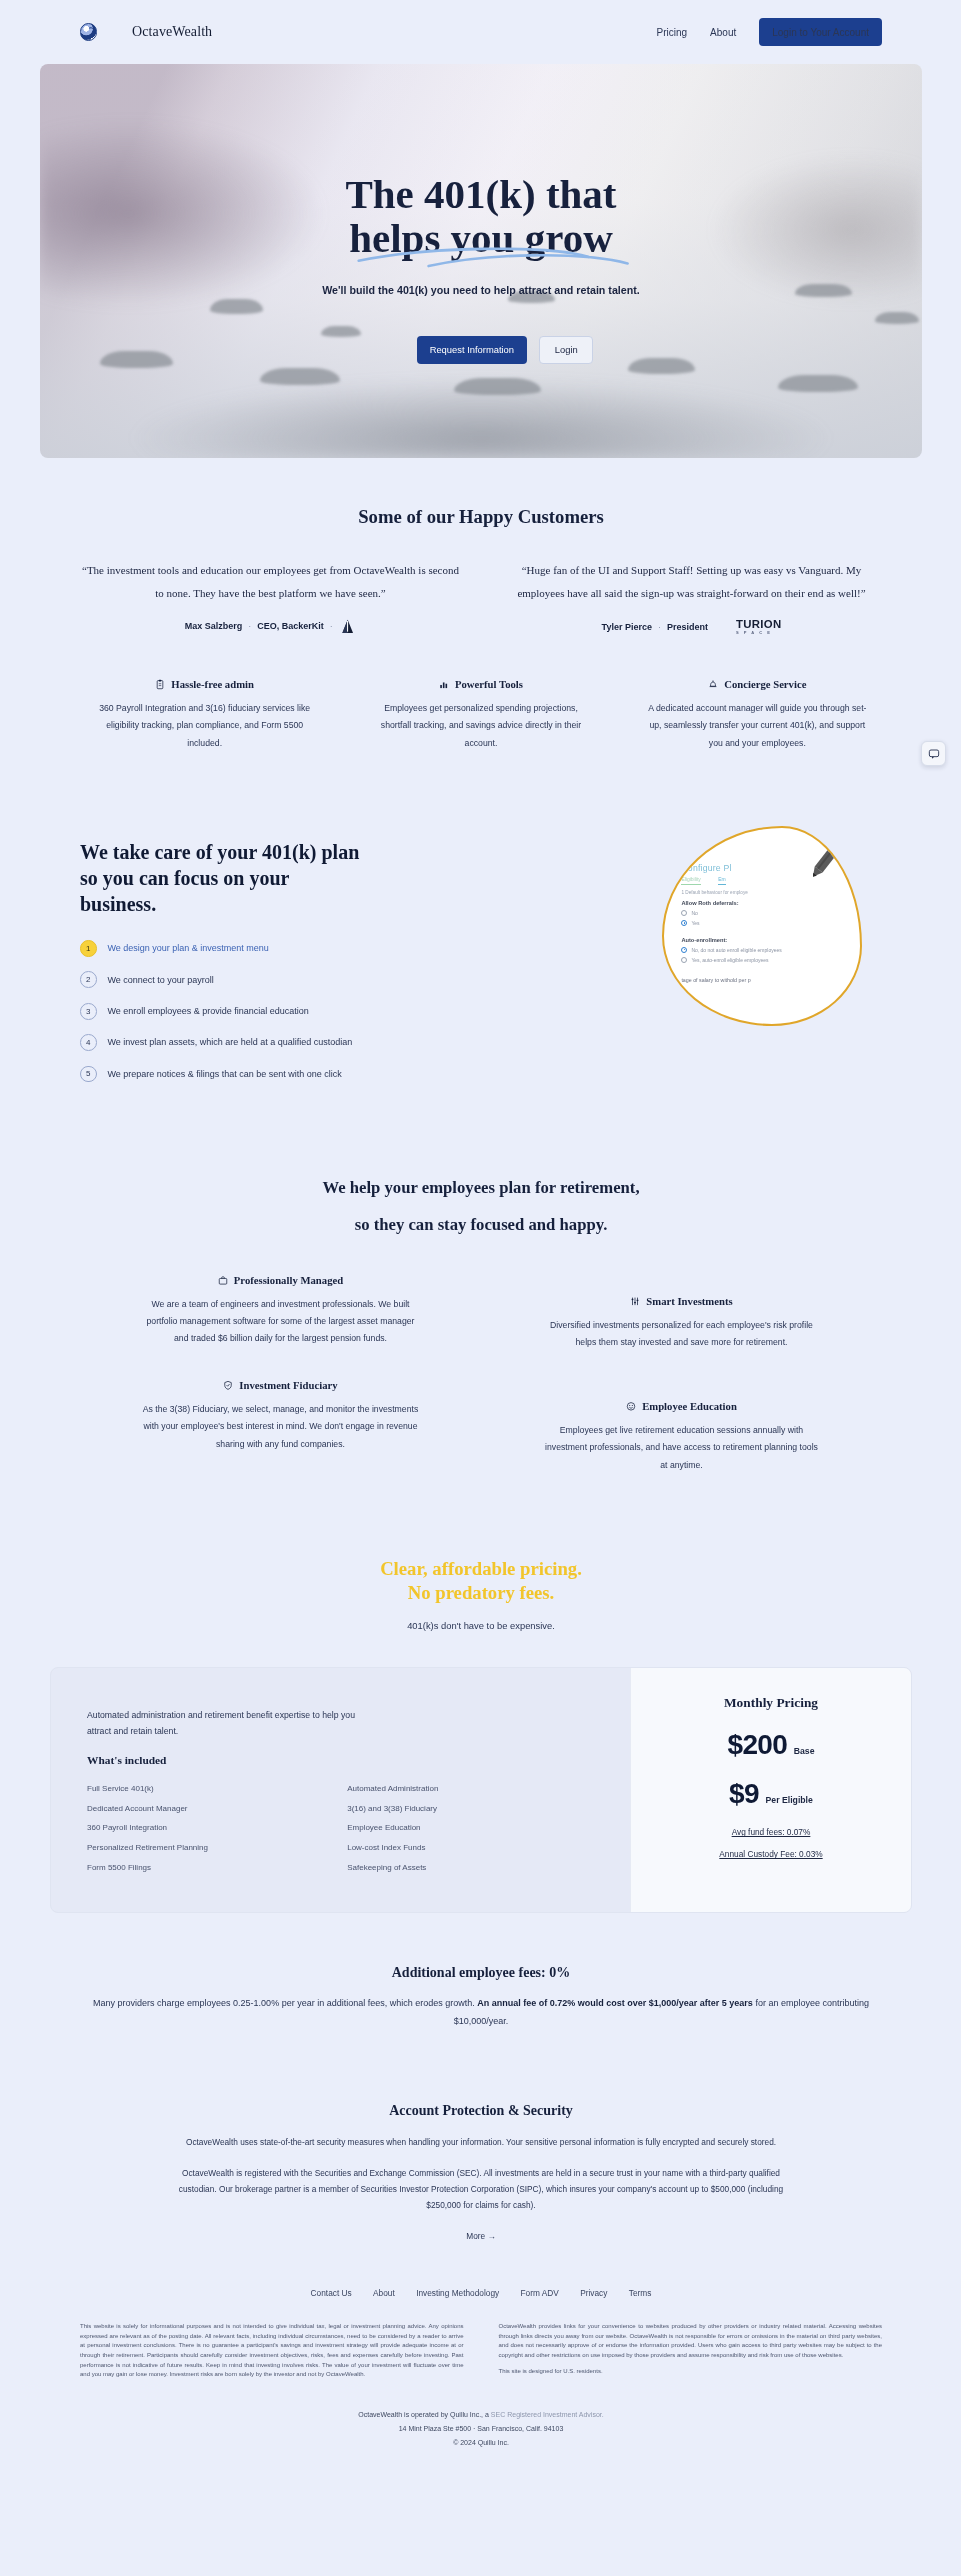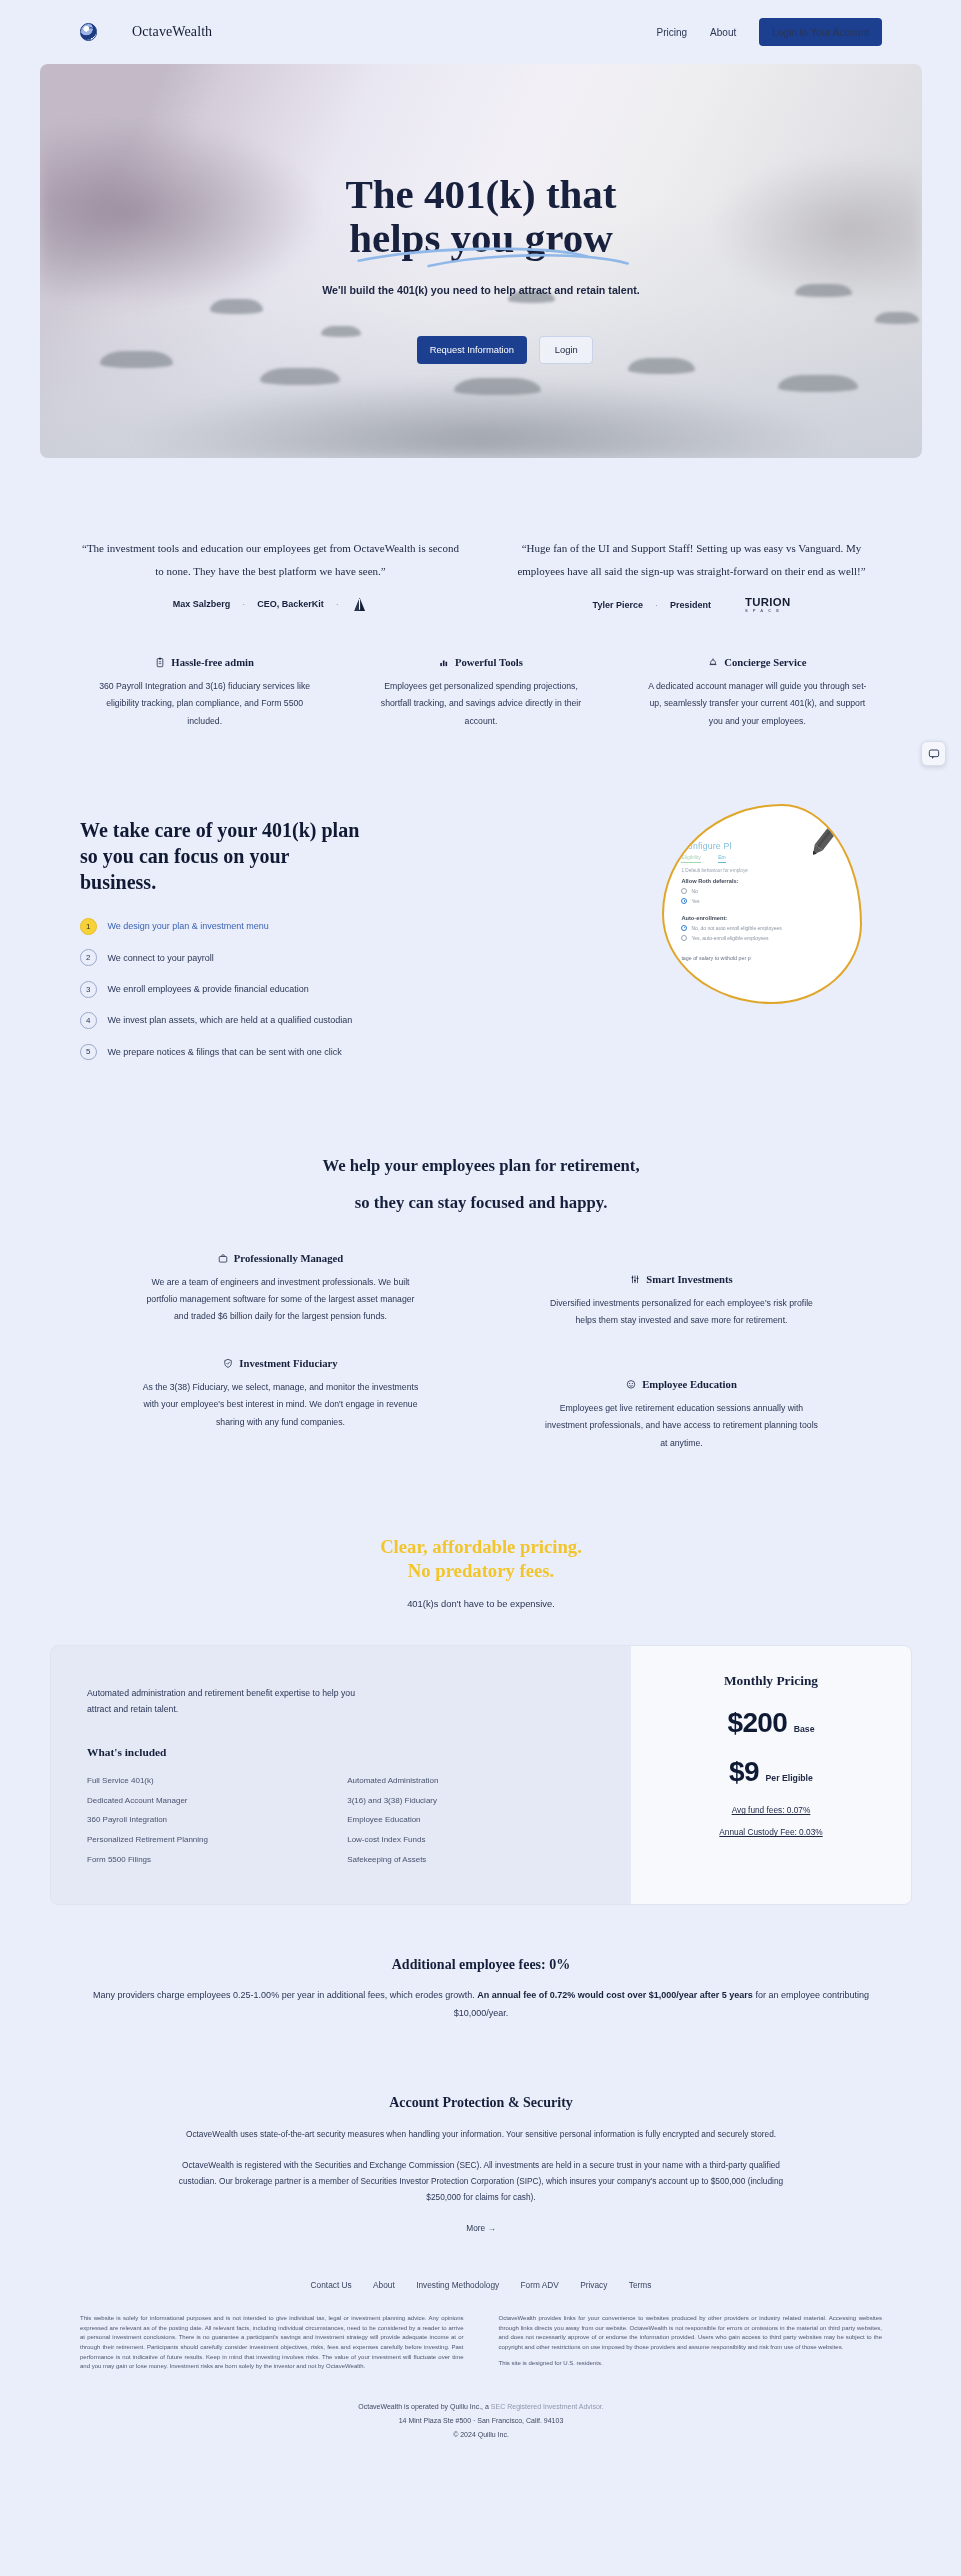--- a/index.html
+++ b/index.html
@@ -108,21 +108,21 @@
   .testimonials h2 { font-size: 18.7px; }
   .quotes { display: grid; grid-template-columns: 1fr 1fr; gap: 40px; margin-top: 31px; }
   .quote-text {
     font-family: "Liberation Serif", serif;
     font-size: 11px;
     line-height: 2.05;
     text-align: center;
     color: #1b2440;
   }
   .quote-by {
-    margin-top: 14.7px; display: flex; align-items: center; justify-content: center; gap: 12px;
+    margin-top: 14.7px; display: flex; align-items: center; justify-content: center; gap: 6px;
     font-size: 9px; font-weight: 700; color: #16203c;
   }
   .quote-by .dot { font-weight: 400; color:#8a93ab; }
   .logo-backerkit{ display:inline-block; width:17.4px; height:14.7px; }
   .logo-turion{ display:inline-flex; flex-direction:column; align-items:flex-start; line-height:1;margin-left:22px; }
   .logo-turion .t1{ font-size:11.4px; font-weight:700; letter-spacing:0.3px; color:#151d33; }
   .logo-turion .t2{ font-size:4px; letter-spacing:2px; color:#5b6480; margin-top:1.3px; }
 
   
   .feature3 { display:grid; grid-template-columns: repeat(3, 1fr); gap: 27px; margin-top: 43px; }
@@ -193,21 +193,21 @@
   .price-card {
     margin: 36px 50px 0 50px;
     background: #e5e9f6;
     border: 0.7px solid #dfe4f1;
     border-radius: 8px;
     display: flex;
     overflow: hidden;
   }
   .price-left { flex: 1; padding: 39px 36px 40px 36px; }
   .price-intro { font-size: 8.7px; line-height: 1.85; color:#2b3655; max-width: 287px; }
-  .whats-included { margin-top: 29px; font-family:"Liberation Serif", serif; font-weight:700; font-size:11.4px; color:#16203c; }
+  .whats-included { margin-top: 15px; font-family:"Liberation Serif", serif; font-weight:700; font-size:11.4px; color:#16203c; }
   .incl-grid { margin-top: 17.4px; display:grid; grid-template-columns: 1fr 1fr; gap: 10.7px 13.4px; }
   .incl-item { font-size: 8px; color:#49536e; }
   .price-right {
     width: 281px; flex: none; background: #f7f9fd; border-left: 0.7px solid #e6eaf4;
     padding: 27px 20px 31px 20px; text-align:right; display:flex; flex-direction:column; align-items:center;
   }
   .mp-title { font-family:"Liberation Serif", serif; font-weight:700; font-size:13.4px; color:#16203c; }
   .price-line { margin-top: 17.4px; display:flex; align-items:baseline; justify-content:center; gap:6.7px; }
   .price-big { font-size: 28px; font-weight: 700; letter-spacing:-0.7px; color:#0f1a35; }
   .price-unit { font-size: 8.7px; font-weight:700; color:#1d2742; }
@@ -287,20 +287,21 @@
     </h1>
     <p class="hero-sub">We'll build the 401(k) you need to help attract and retain talent.</p>
     <div class="hero-actions">
       <a href="#" class="btn btn-primary">Request Information</a>
       <a href="#" class="btn btn-light">Login</a>
     </div>
   </div>
 </section>
 
 <section class="section testimonials">
+  <h2 class="h2-serif">Some of our Happy Customers</h2>
   <div class="quotes">
 
     <div>
       <p class="quote-text">“The investment tools and education our employees get from OctaveWealth is second to none. They have the best platform we have seen.”</p>
       <div class="quote-by">
         <span>Max Salzberg</span>
         <span class="dot">·</span>
         <span>CEO, BackerKit</span>
         <span class="dot">·</span>
         <svg class="logo-backerkit" viewBox="0 0 26 22">

